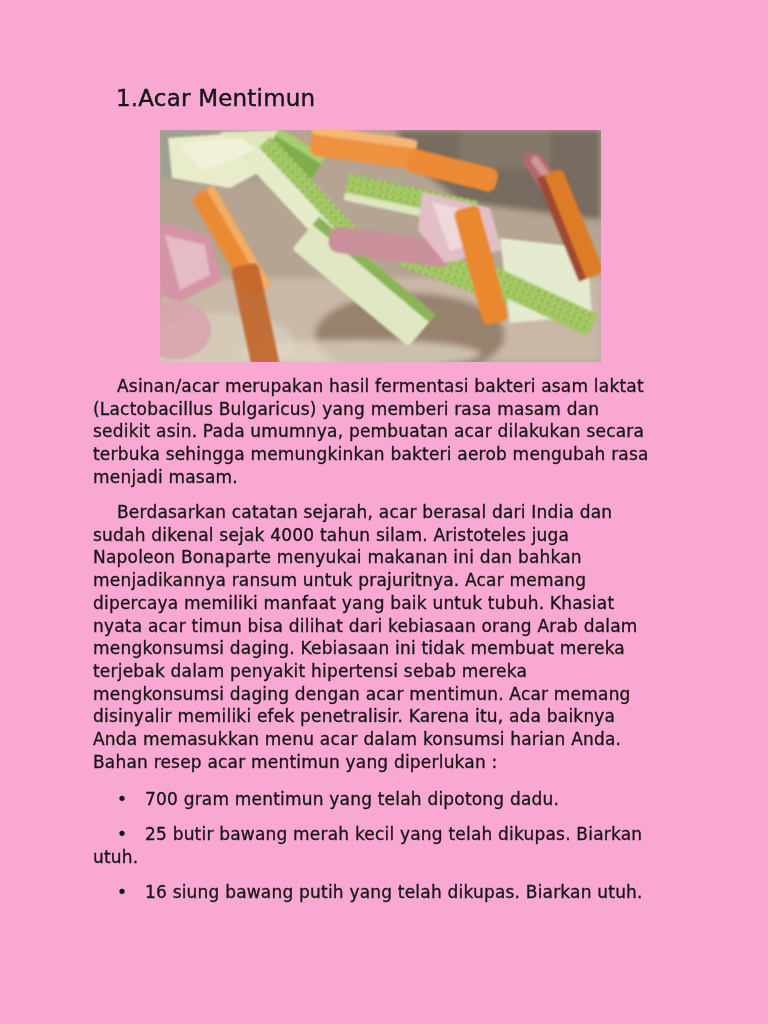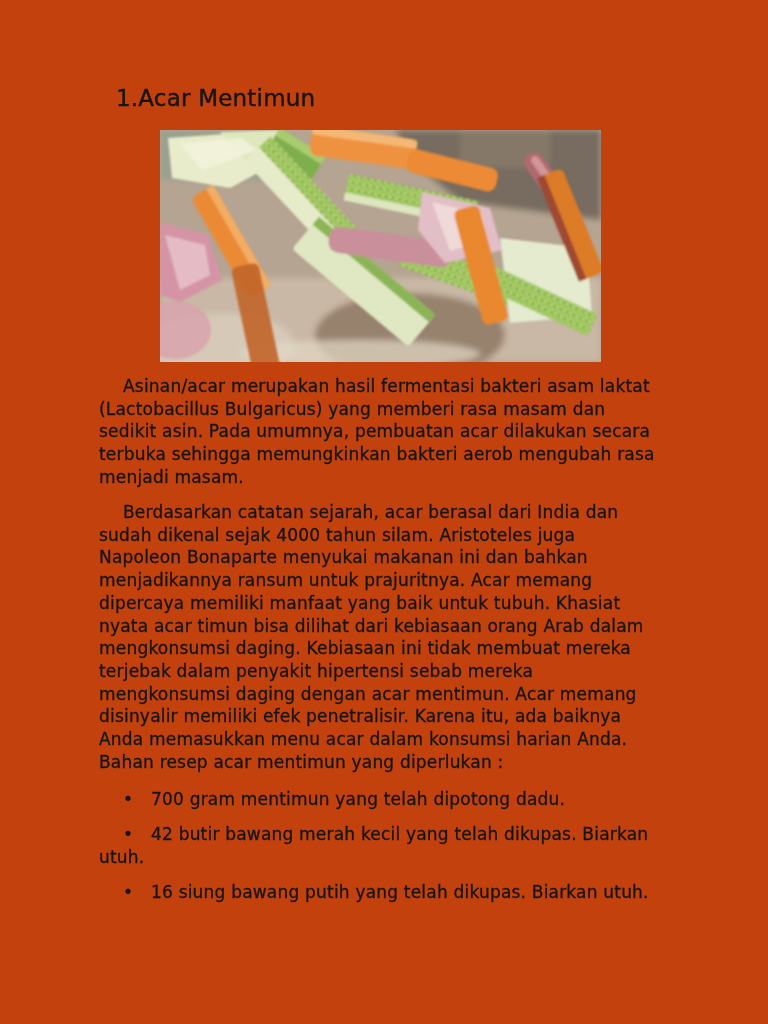--- a/index.html
+++ b/index.html
@@ -4,34 +4,34 @@
 <style>
   html,body{margin:0;padding:0;}
   body{
     width:768px;height:1024px;
     background:#ffffff;
     font-family:"DejaVu Sans",sans-serif;
     color:#151515;
     position:relative;
     overflow:hidden;
   }
-  .page{position:absolute;inset:0;background:#c2410c;padding-left:33px;}
+  .page{position:absolute;inset:0;background:#f9a8d4;padding-left:33px;}
   .title{
     position:absolute;left:116px;top:85px;margin:0;
     font-size:23px;font-weight:normal;letter-spacing:0.2px;
     -webkit-text-stroke:0.4px #151515;
   }
   .photo{
     position:absolute;left:160px;top:130px;width:441px;height:232px;
     overflow:hidden;background:#b5a492;
   }
   .photo svg{display:block;width:441px;height:232px;}
   .para,.bullet{
     position:absolute;left:93px;width:620px;
-    font-size:17px;line-height:22.7px;letter-spacing:0.2px;margin-left:6px;
+    font-size:17px;line-height:22.7px;letter-spacing:0.2px;
     -webkit-text-stroke:0.3px #151515;
   }
   .para{white-space:pre;text-indent:24px;}
   .p1{top:375px;}
   .p2{top:501px;}
   .bullet .dot{position:absolute;left:24px;top:0;}
   .bullet .btext{white-space:pre;text-indent:52px;}
   .b1{top:788px;}
   .b2{top:823px;}
   .b3{top:881px;}
@@ -169,21 +169,21 @@
 Anda memasukkan menu acar dalam konsumsi harian Anda.
 Bahan resep acar mentimun yang diperlukan :</div>
 
   <div class="bullet b1">
     <span class="dot">•</span>
     <div class="btext">700 gram mentimun yang telah dipotong dadu.</div>
   </div>
 
   <div class="bullet b2">
     <span class="dot">•</span>
-    <div class="btext">42 butir bawang merah kecil yang telah dikupas. Biarkan
+    <div class="btext">25 butir bawang merah kecil yang telah dikupas. Biarkan
 utuh.</div>
   </div>
 
   <div class="bullet b3">
     <span class="dot">•</span>
     <div class="btext">16 siung bawang putih yang telah dikupas. Biarkan utuh.</div>
   </div>
 
 </div>
 

